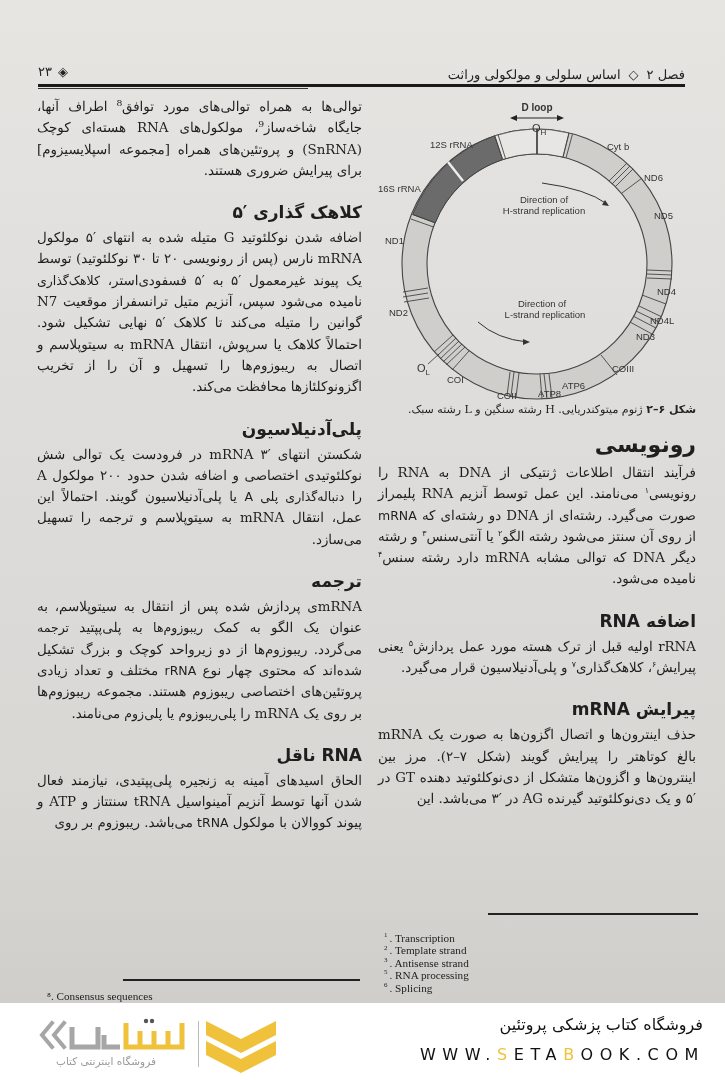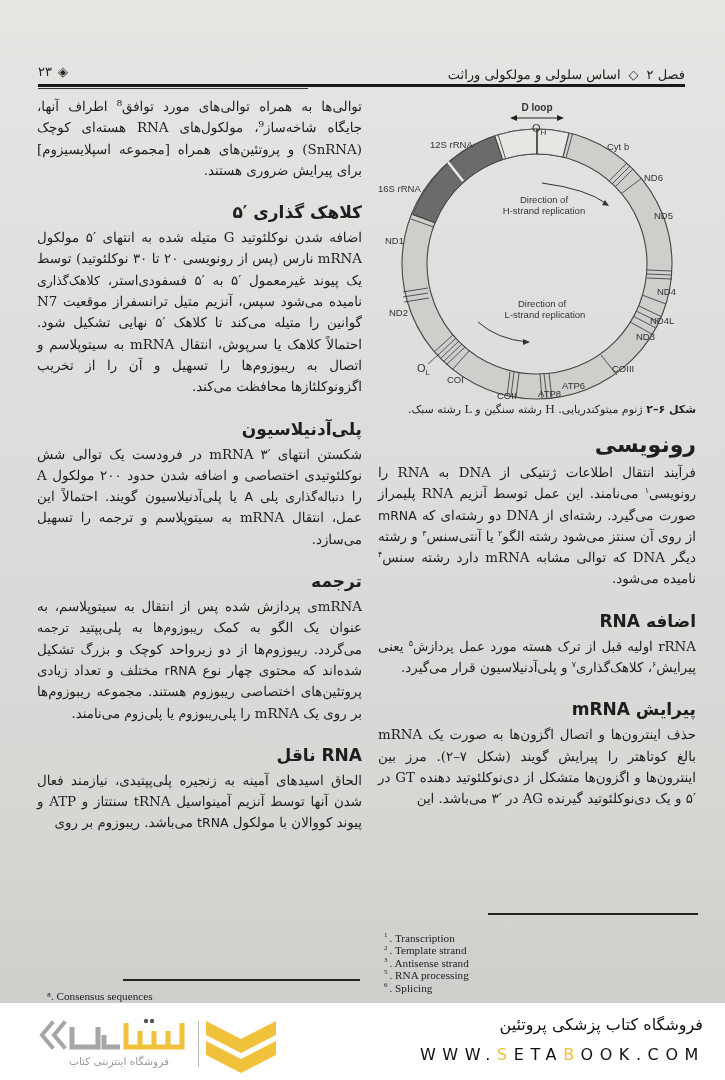--- a/index.html
+++ b/index.html
@@ -64,21 +64,21 @@
     position: absolute; left: 47px; top: 990px;
     font-family: "Liberation Serif", serif; font-size: 11.2px; color: #222;
   }
   .banner {
     position: absolute; left: 0; top: 1003px; width: 725px; height: 77px; background: #ffffff;
   }
   .logo-text {
     position: absolute; left: 36px; top: 14px; width: 150px; height: 38px;
   }
   .logo-sub {
-    position: absolute; left: 44px; top: 52px; width: 150px; direction: rtl; text-align: center;
+    position: absolute; left: 31px; top: 52px; width: 150px; direction: rtl; text-align: center;
     font-family: "DejaVu Sans", sans-serif; font-size: 10.5px; color: #9a9a9a;
   }
   .logo-divider { position: absolute; left: 198px; top: 18px; width: 1px; height: 46px; background: #bbb; }
   .logo-mark { position: absolute; left: 206px; top: 14px; width: 70px; height: 56px; }
   .shop-title {
     position: absolute; right: 22px; top: 12px; direction: rtl;
     font-family: "DejaVu Sans", sans-serif; font-size: 16px; color: #111;
   }
   .shop-url {
     position: absolute; right: 20px; top: 42px;

